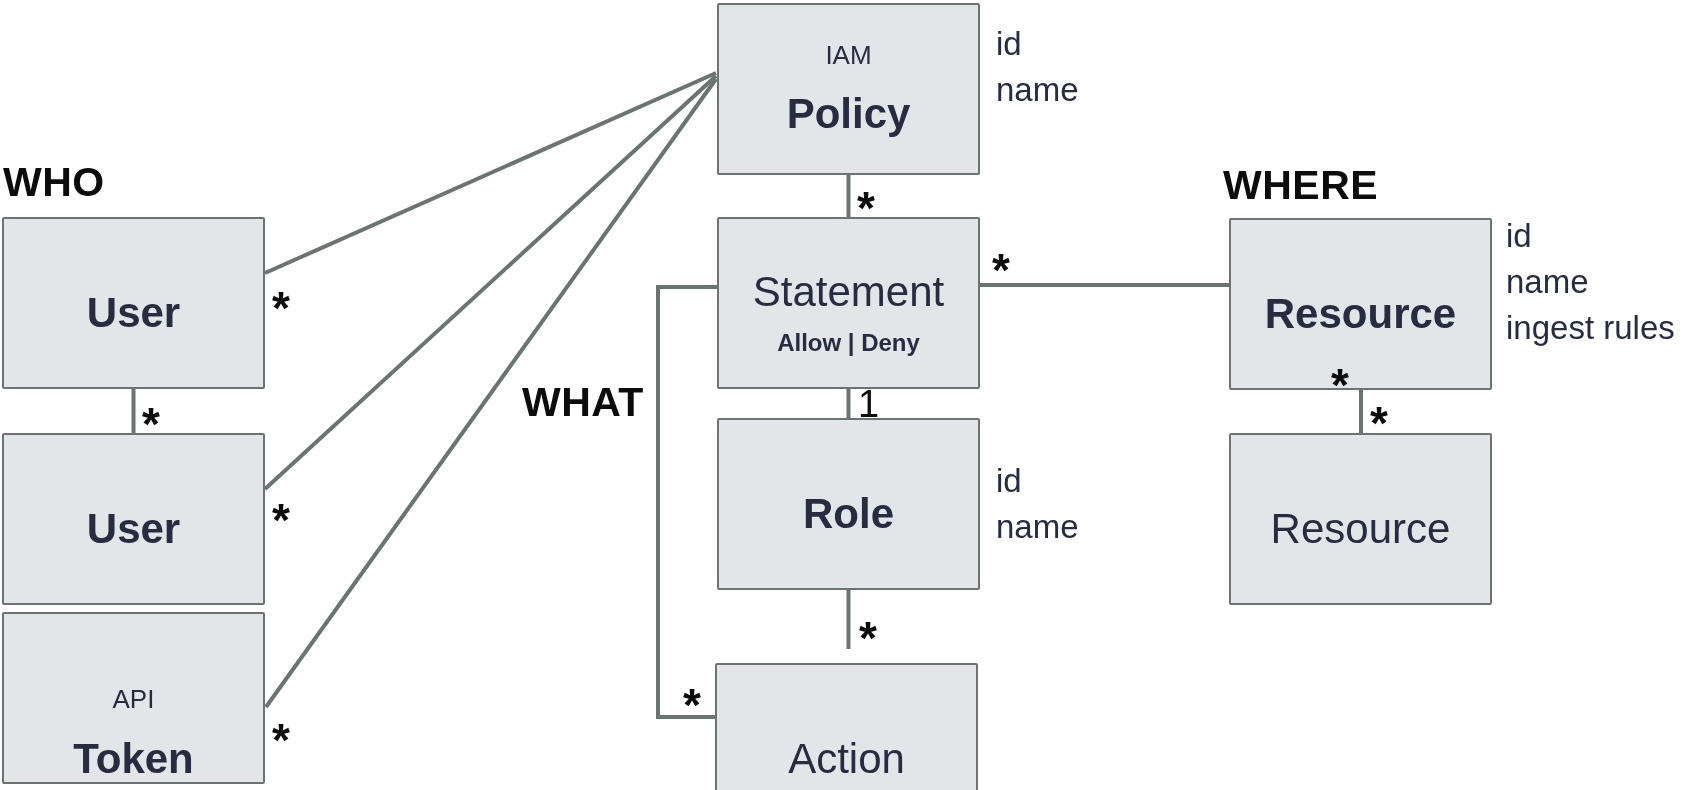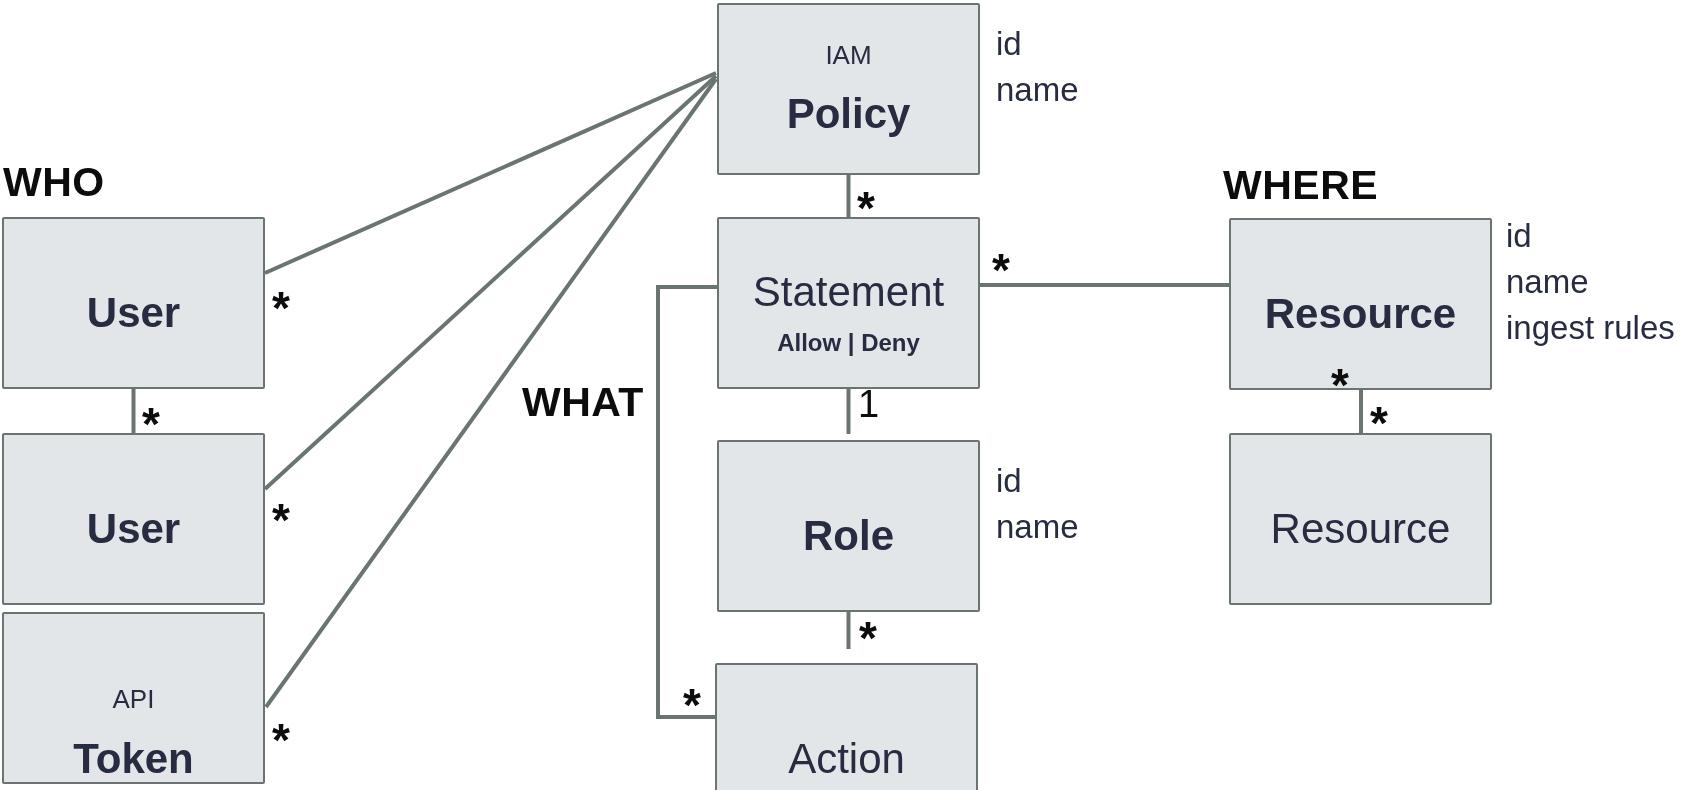--- a/index.html
+++ b/index.html
@@ -74,21 +74,21 @@
   <div class="entity" style="left:2px;top:612px;justify-content:flex-end;">
     <div class="kicker">API</div>
     <div class="title">Token</div>
   </div>
 
   <div class="entity regular" style="left:717px;top:217px;">
     <div class="title">Statement</div>
     <div class="subtitle">Allow | Deny</div>
   </div>
 
-  <div class="entity" style="left:717px;top:440px;text-align:center;">
+  <div class="entity" style="left:717px;top:418px;text-align:center;">
     <div class="title">Role</div>
   </div>
 
   <div class="entity regular" style="left:715px;top:663px;">
     <div class="title">Action</div>
   </div>
 
   <div class="entity" style="left:1229px;top:218px;">
     <div class="title">Resource</div>
   </div>

